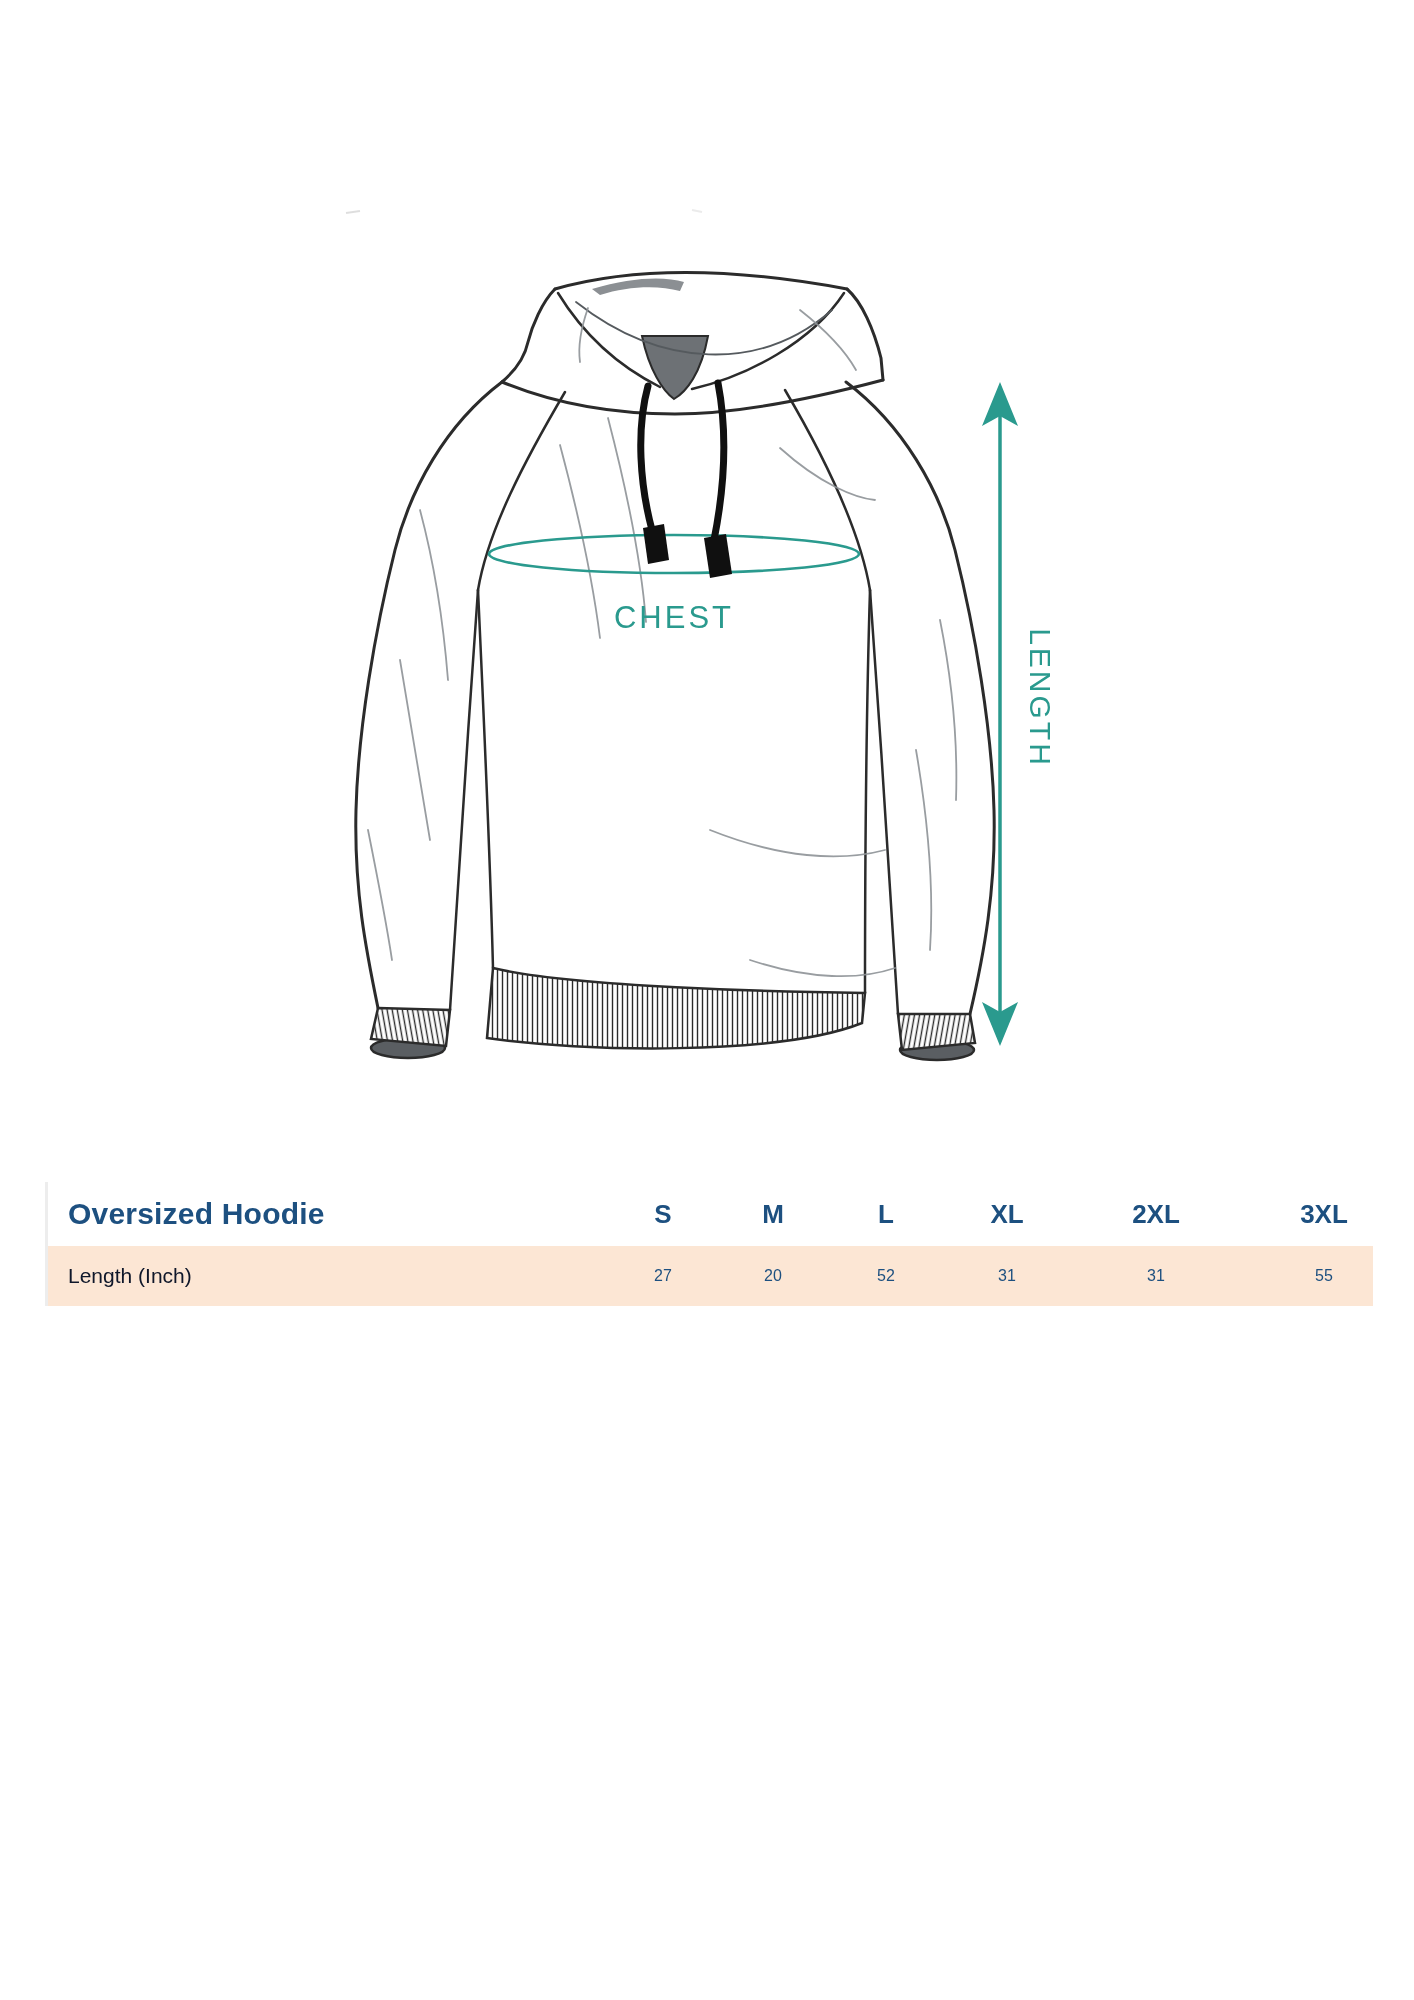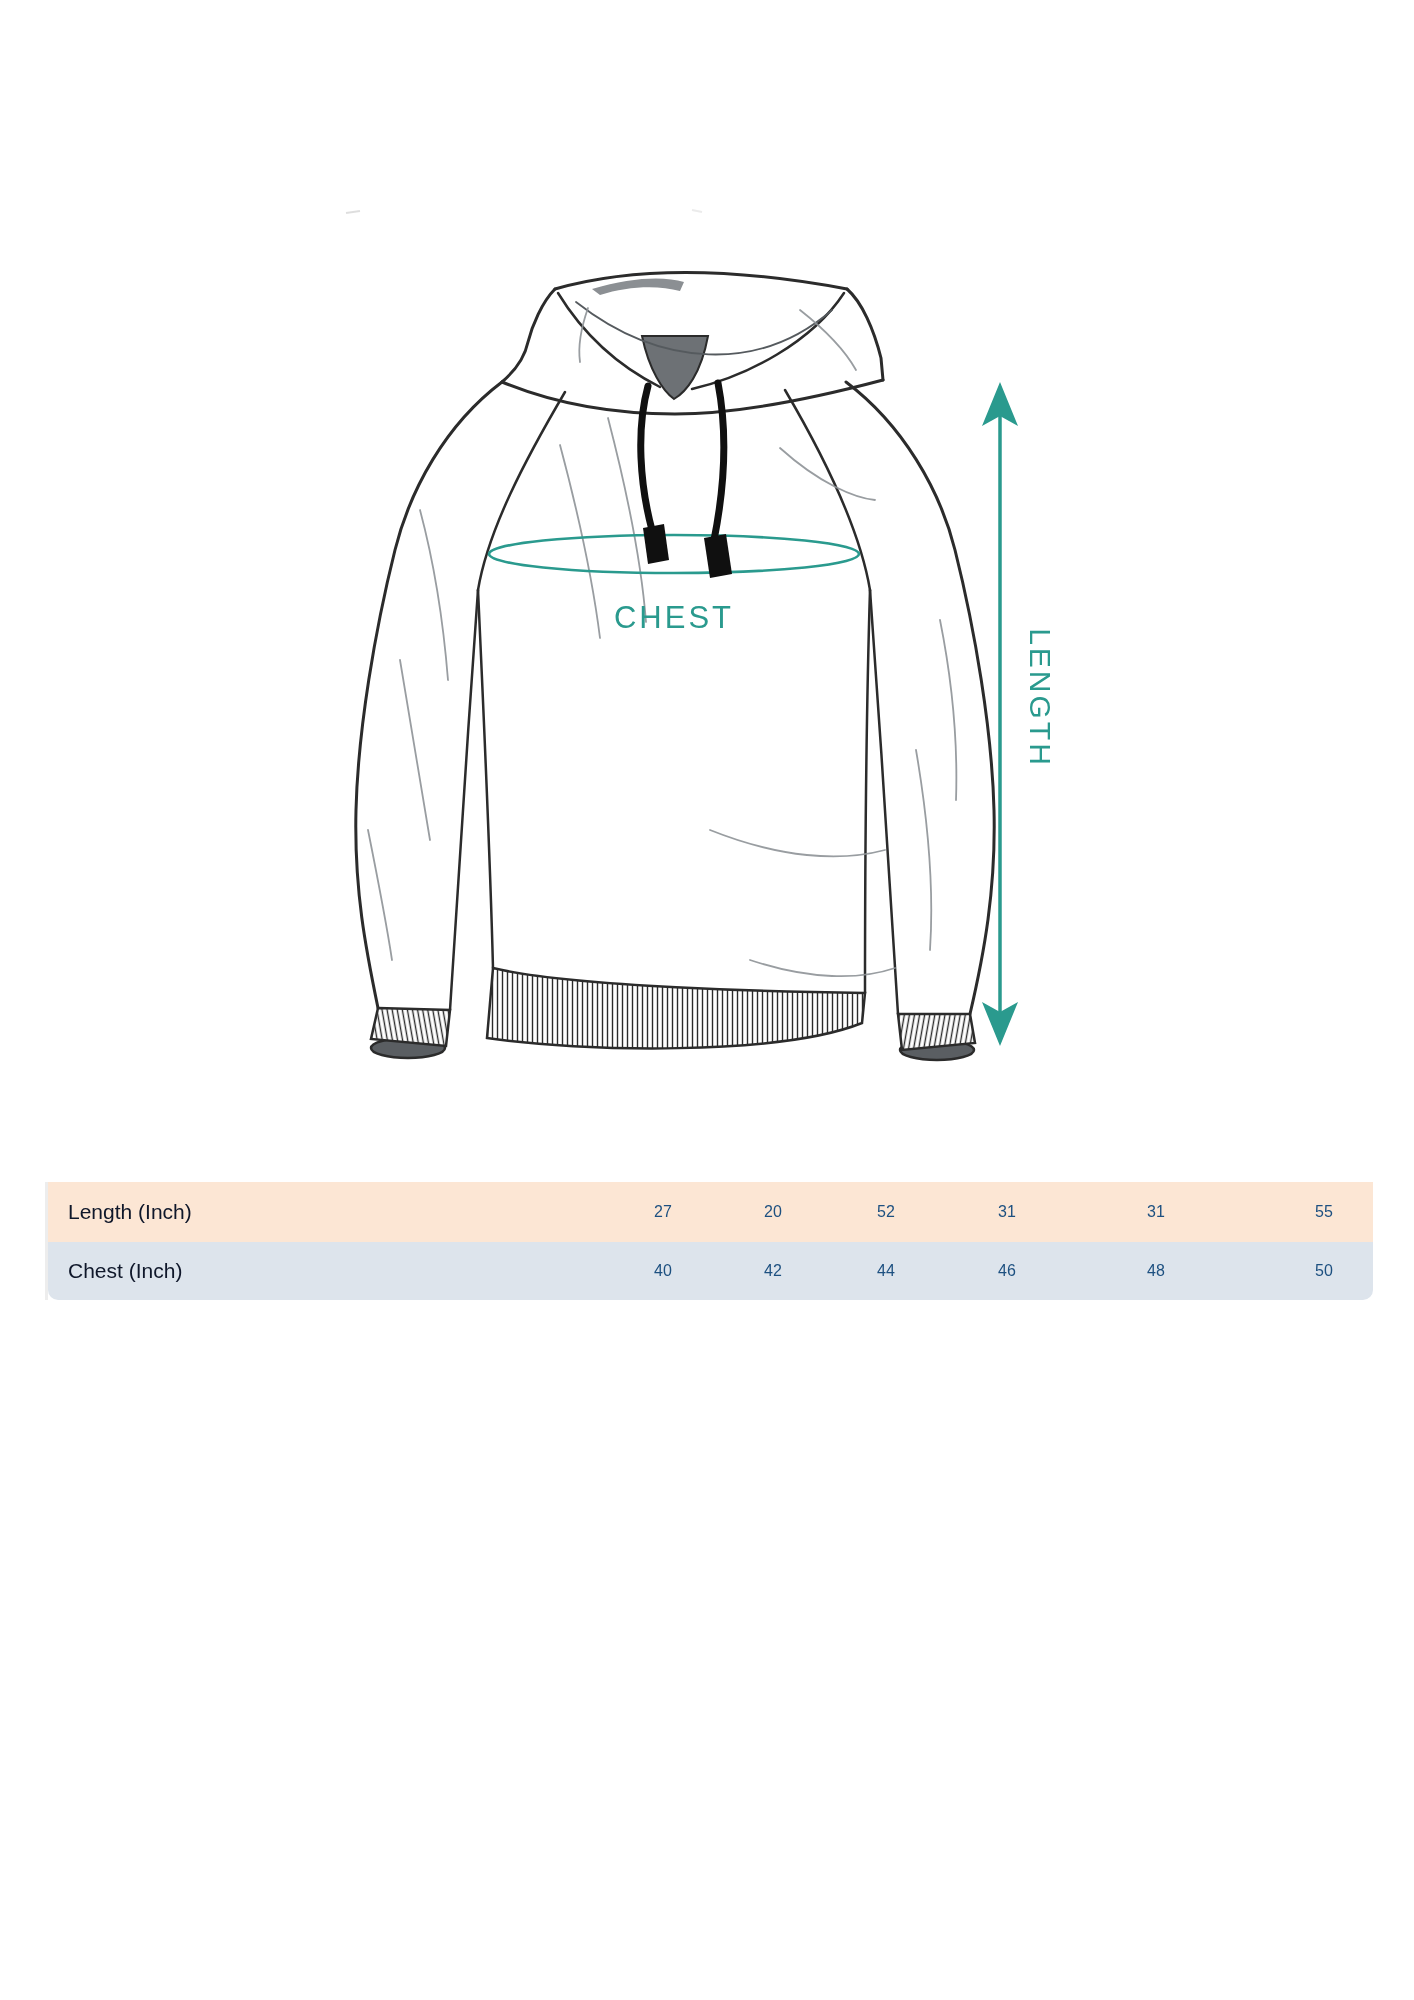--- a/index.html
+++ b/index.html
@@ -144,34 +144,34 @@
     <line x1="760" y1="226" x2="760" y2="822" stroke="#2a9a8e" stroke-width="3.5"></line>
     <path d="M760,192 L742,236 L760,226 L778,236 Z" fill="#2a9a8e"></path>
     <path d="M760,856 L742,812 L760,822 L778,812 Z" fill="#2a9a8e"></path>
   </g>
   <text transform="translate(790,508) rotate(90)" text-anchor="middle" font-size="30" letter-spacing="3" fill="#2a9a8e" font-family="Liberation Sans, sans-serif">LENGTH</text>
 </svg>
 </div>
 
 <div class="size-chart">
 
+  <div class="sc-header">
+    <div class="sc-title">Oversized Hoodie</div>
+    <div class="sc-col c0">S</div>
+    <div class="sc-col c1">M</div>
+    <div class="sc-col c2">L</div>
+    <div class="sc-col c3">XL</div>
+    <div class="sc-col c4">2XL</div>
+    <div class="sc-col c5">3XL</div>
+  </div>
 
   <div class="sc-row row-peach">
     <div class="sc-rowlabel">Length (Inch)</div>
     <div class="sc-val c0">27</div>
     <div class="sc-val c1">20</div>
     <div class="sc-val c2">52</div>
     <div class="sc-val c3">31</div>
     <div class="sc-val c4">31</div>
     <div class="sc-val c5">55</div>
   </div>
 
-  <div class="sc-row row-blue">
-    <div class="sc-rowlabel">Chest (Inch)</div>
-    <div class="sc-val c0">40</div>
-    <div class="sc-val c1">42</div>
-    <div class="sc-val c2">44</div>
-    <div class="sc-val c3">46</div>
-    <div class="sc-val c4">48</div>
-    <div class="sc-val c5">50</div>
-  </div>
 
 </div>
 
 </body></html>

